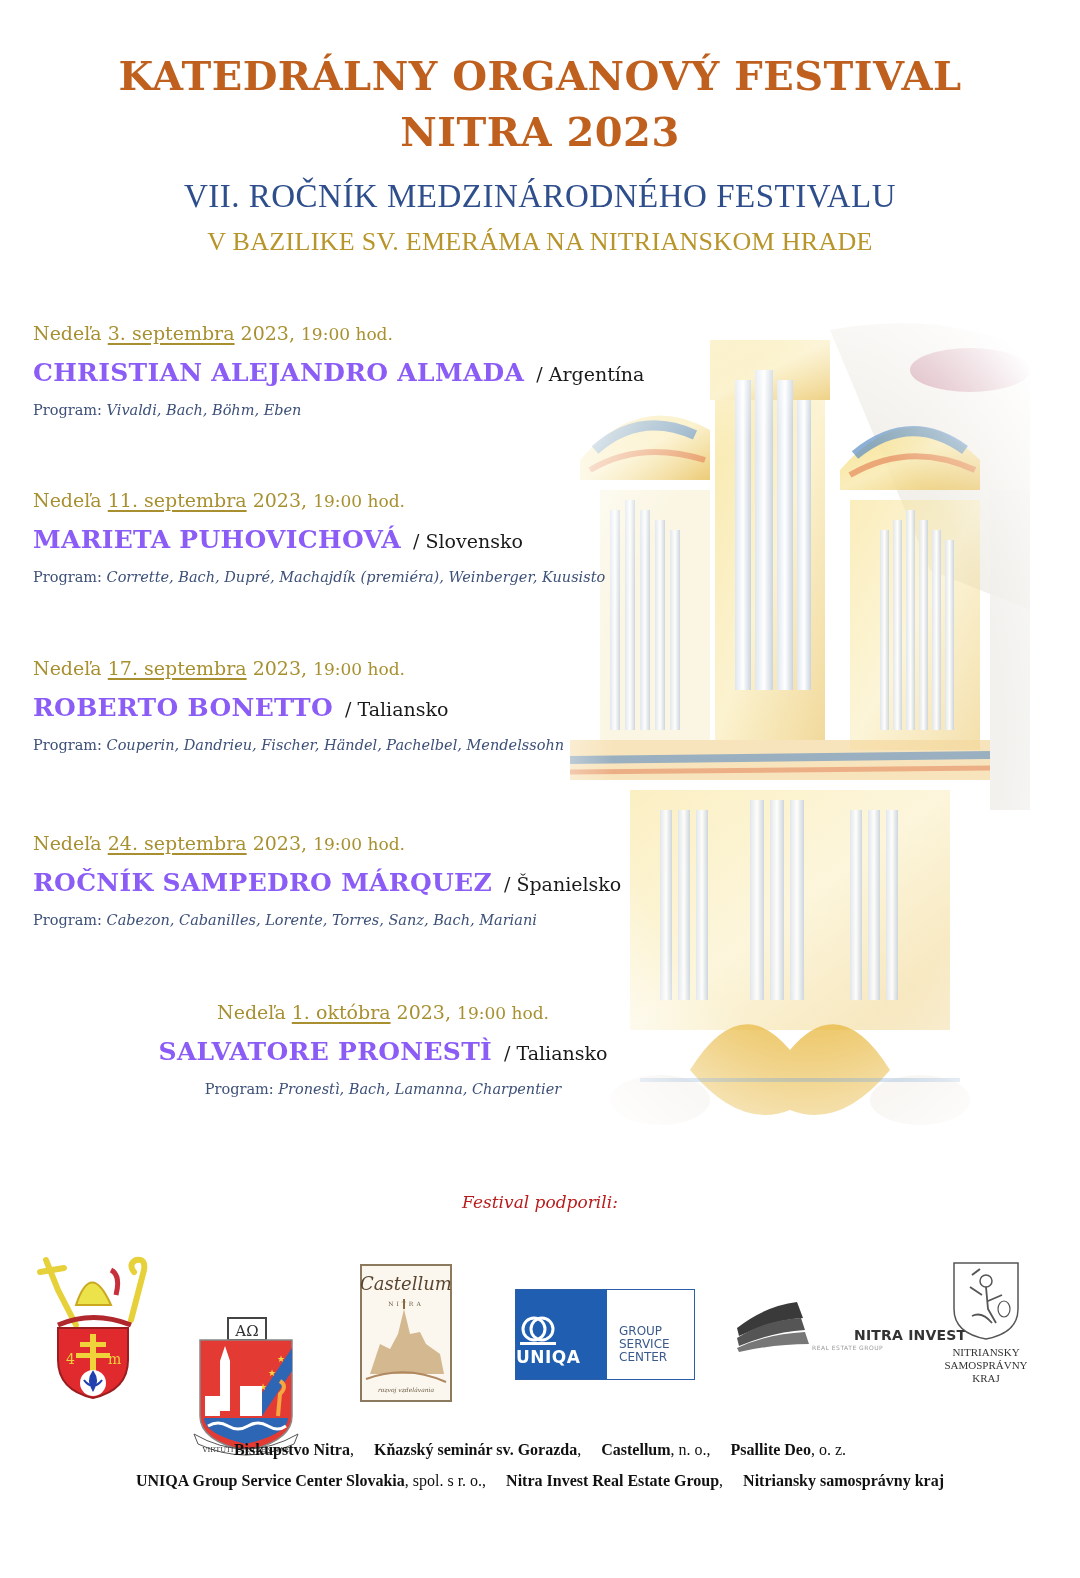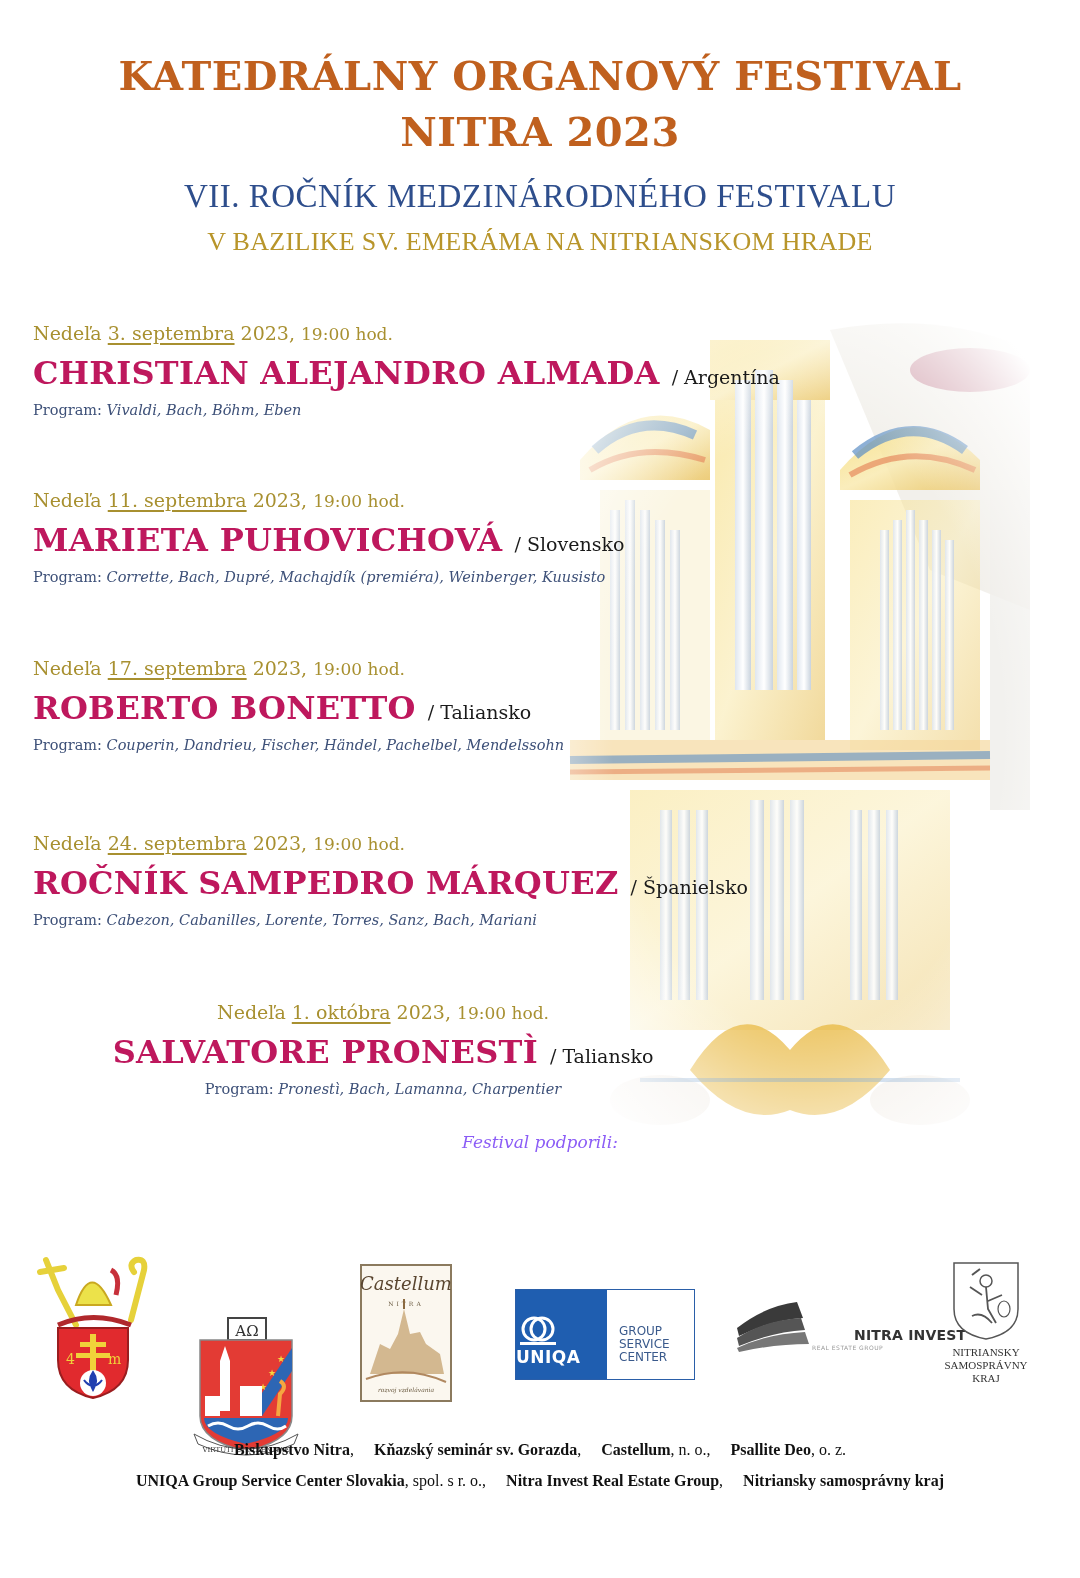--- a/index.html
+++ b/index.html
@@ -32,35 +32,35 @@
     .concert { position: absolute; left: 0; width: 700px; }
     .date {
       font-family: "DejaVu Serif", serif; font-size: 19px; line-height: 30px;
       color: #A89030;
     }
     .date .day { text-decoration: underline; text-decoration-thickness: 2px; text-underline-offset: 3px; }
     .date .time { font-size: 17px; }
     .performer-line { margin-top: 8px; white-space: nowrap; }
     .performer {
       font-family: "DejaVu Serif", serif; font-weight: bold;
-      font-size: 32px; line-height: 32px; color: #be185d; letter-spacing: 0.3px;
+      font-size: 25px; line-height: 32px; color: #8b5cf6; letter-spacing: 0.3px;
     }
     .country {
       font-family: "DejaVu Serif", serif; font-size: 19px; color: #1a1a1a;
       margin-left: 12px;
     }
     .program {
       margin-top: 10px; font-family: "DejaVu Serif", serif; font-size: 14.5px;
       line-height: 22px; color: #3D5078;
     }
     .program .works { font-style: italic; }
 
     .support-title {
-      position: absolute; left: 0; top: 1132px; width: 1080px; text-align: center;
-      font-family: "DejaVu Serif", serif; font-style: italic; font-size: 17px; color: #8b5cf6;
+      position: absolute; left: 0; top: 1192px; width: 1080px; text-align: center;
+      font-family: "DejaVu Serif", serif; font-style: italic; font-size: 17px; color: #b91c1c;
     }
 
     .logo { position: absolute; }
     .logo svg { display: block; width: 100%; height: 100%; }
 
     .uniqa {
       position: absolute; left: 515px; top: 1289px; width: 180px; height: 91px;
       border: 1.5px solid #2a5ea8; display: flex; background: #fff;
     }
     .uniqa .blue {

